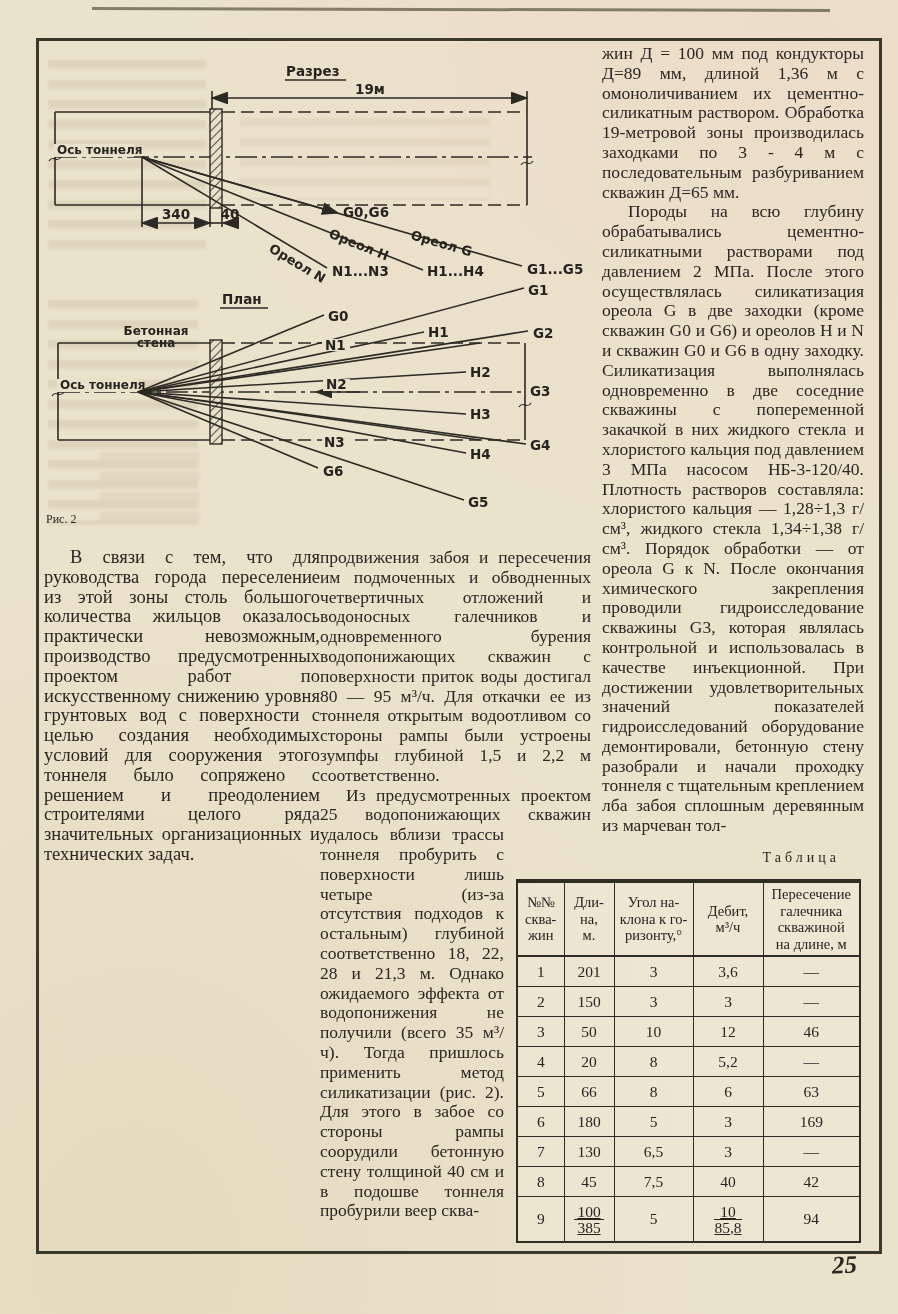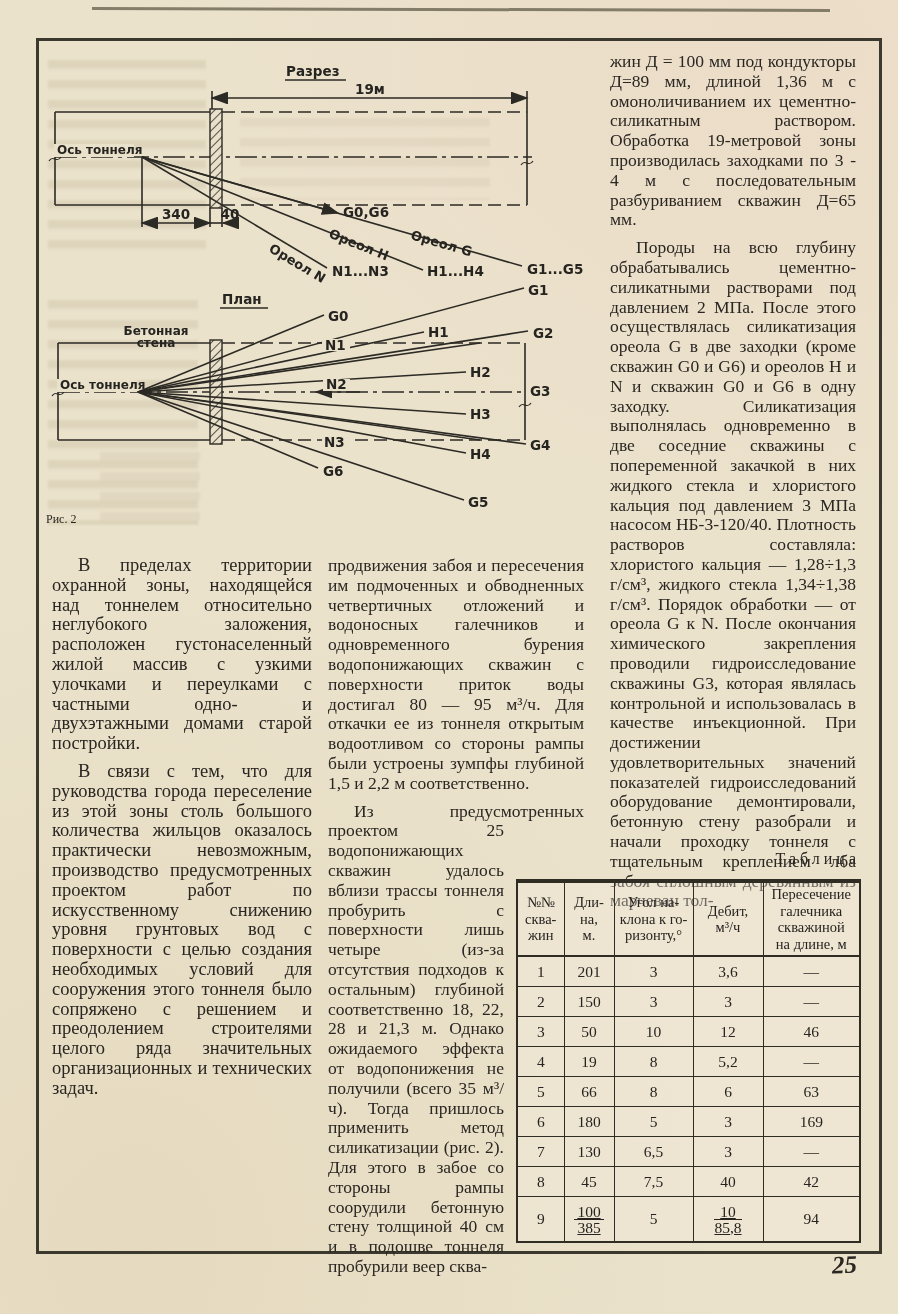--- a/index.html
+++ b/index.html
@@ -21,29 +21,29 @@
   .figure-svg{left:40px;top:55px;width:550px;height:465px;}
   .fig-caption{left:46px;top:512px;font-weight:normal;font-size:12px;}
   svg text{font-family:"DejaVu Sans","Liberation Sans",sans-serif;fill:#262420;}
   .t-title{font-size:13.5px;font-weight:bold;}
   .t-axis{font-size:12px;font-weight:bold;}
   .t-dim{font-size:13.5px;font-weight:bold;}
   .t-ray{font-size:13.5px;font-weight:bold;}
   .t-oreol{font-size:13px;font-weight:bold;}
   
   .col{position:absolute;text-align:justify;line-height:19.8px;}
-  .col p{margin:8px;text-indent:26px;}
+  .col p{margin:0;text-indent:26px;}
   .col p.cont{text-indent:0;}
   .col-left{left:44px;top:548px;width:276px;height:696px;font-size:18.5px;}
   .col-middle{left:320px;top:548px;width:272px;height:696px;font-size:17.5px;}
   .col-right{left:602px;top:44px;width:262px;height:812px;font-size:17.5px;}
   .sp1{float:right;width:1px;height:292px;}
   .sp2{float:right;clear:right;width:88px;height:404px;}
   
-  .tbl-caption{left:700px;top:850px;width:160px;text-align:right;font-size:16px;letter-spacing:4px;}
+  .tbl-caption{left:680px;top:850px;width:160px;text-align:right;font-size:14px;letter-spacing:4px;}
   table.data{position:absolute;left:516px;top:879px;width:343px;border-collapse:collapse;
     border:2.5px solid #2f2c24;border-top-width:4.5px;table-layout:fixed;background:rgba(243,238,224,.35);}
   table.data th,table.data td{border:1.8px solid #2f2c24;text-align:center;vertical-align:middle;
     font-family:"Liberation Serif",serif;color:#262320;padding:1px 2px;}
   table.data th{font-size:14.5px;font-weight:normal;white-space:pre-line;height:70px;line-height:16.5px;border-bottom-width:2.8px;}
   table.data td{font-size:15.5px;height:27px;}
   tr.tall td{height:42px;}
   .frac{display:inline-block;text-align:center;line-height:15px;vertical-align:middle;text-decoration:underline;}
   .frac .fnum{display:block;border-bottom:1.4px solid #262320;padding:0 3px;}
   .frac .fden{display:block;}
@@ -165,21 +165,20 @@
   <text class="t-ray" x="284" y="392">N3</text>
   <text class="t-ray" x="430" y="404">H4</text>
   <text class="t-ray" x="490" y="395">G4</text>
   <text class="t-ray" x="283" y="421">G6</text>
   <text class="t-ray" x="428" y="452">G5</text>
 </svg>
 
 <div class="abs fig-caption">Рис. 2</div>
 
 <div class="col col-left">
-    <p>В пределах территории охранной зоны, находящейся над тоннелем относительно неглубокого заложения, расположен густонаселенный жилой массив с узкими улочками и переулками с частными одно- и двухэтажными домами старой постройки.</p>
     <p>В связи с тем, что для руководства города переселение из этой зоны столь большого количества жильцов оказалось практически невозможным, производство предусмотренных проектом работ по искусственному снижению уровня грунтовых вод с поверхности с целью создания необходимых условий для сооружения этого тоннеля было сопряжено с решением и преодолением строителями целого ряда значительных организационных и технических задач.</p>
   </div>
 <div class="col col-middle">
   <div class="sp1"></div>
   <div class="sp2"></div>
 <p class="cont">продвижения забоя и пересечения им подмоченных и обводненных четвертичных отложений и водоносных галечников и одновременного бурения водопонижающих скважин с поверхности приток воды достигал 80 — 95 м³/ч. Для откачки ее из тоннеля открытым водоотливом со стороны рампы были устроены зумпфы глубиной 1,5 и 2,2 м соответственно.</p>
     <p>Из предусмотренных проектом 25 водопонижающих скважин удалось вблизи трассы тоннеля пробурить с поверхности лишь четыре (из-за отсутствия подходов к остальным) глубиной соответственно 18, 22, 28 и 21,3 м. Однако ожидаемого эффекта от водопонижения не получили (всего 35 м³/ч). Тогда пришлось применить метод силикатизации (рис. 2). Для этого в забое со стороны рампы соорудили бетонную стену толщиной 40 см и в подошве тоннеля пробурили веер сква-</p>
   </div>
 <div class="col col-right">
     <p class="cont">жин Д = 100 мм под кондукторы Д=89 мм, длиной 1,36 м с омоноличиванием их цементно-силикатным раствором. Обработка 19-метровой зоны производилась заходками по 3 - 4 м с последовательным разбуриванием скважин Д=65 мм.</p>
@@ -231,21 +230,21 @@
       </tr>
       <tr>
         <td>3</td>
         <td>50</td>
         <td>10</td>
         <td>12</td>
         <td>46</td>
       </tr>
       <tr>
         <td>4</td>
-        <td>19</td>
+        <td>20</td>
         <td>8</td>
         <td>5,2</td>
         <td>—</td>
       </tr>
       <tr>
         <td>5</td>
         <td>66</td>
         <td>8</td>
         <td>6</td>
         <td>63</td>

